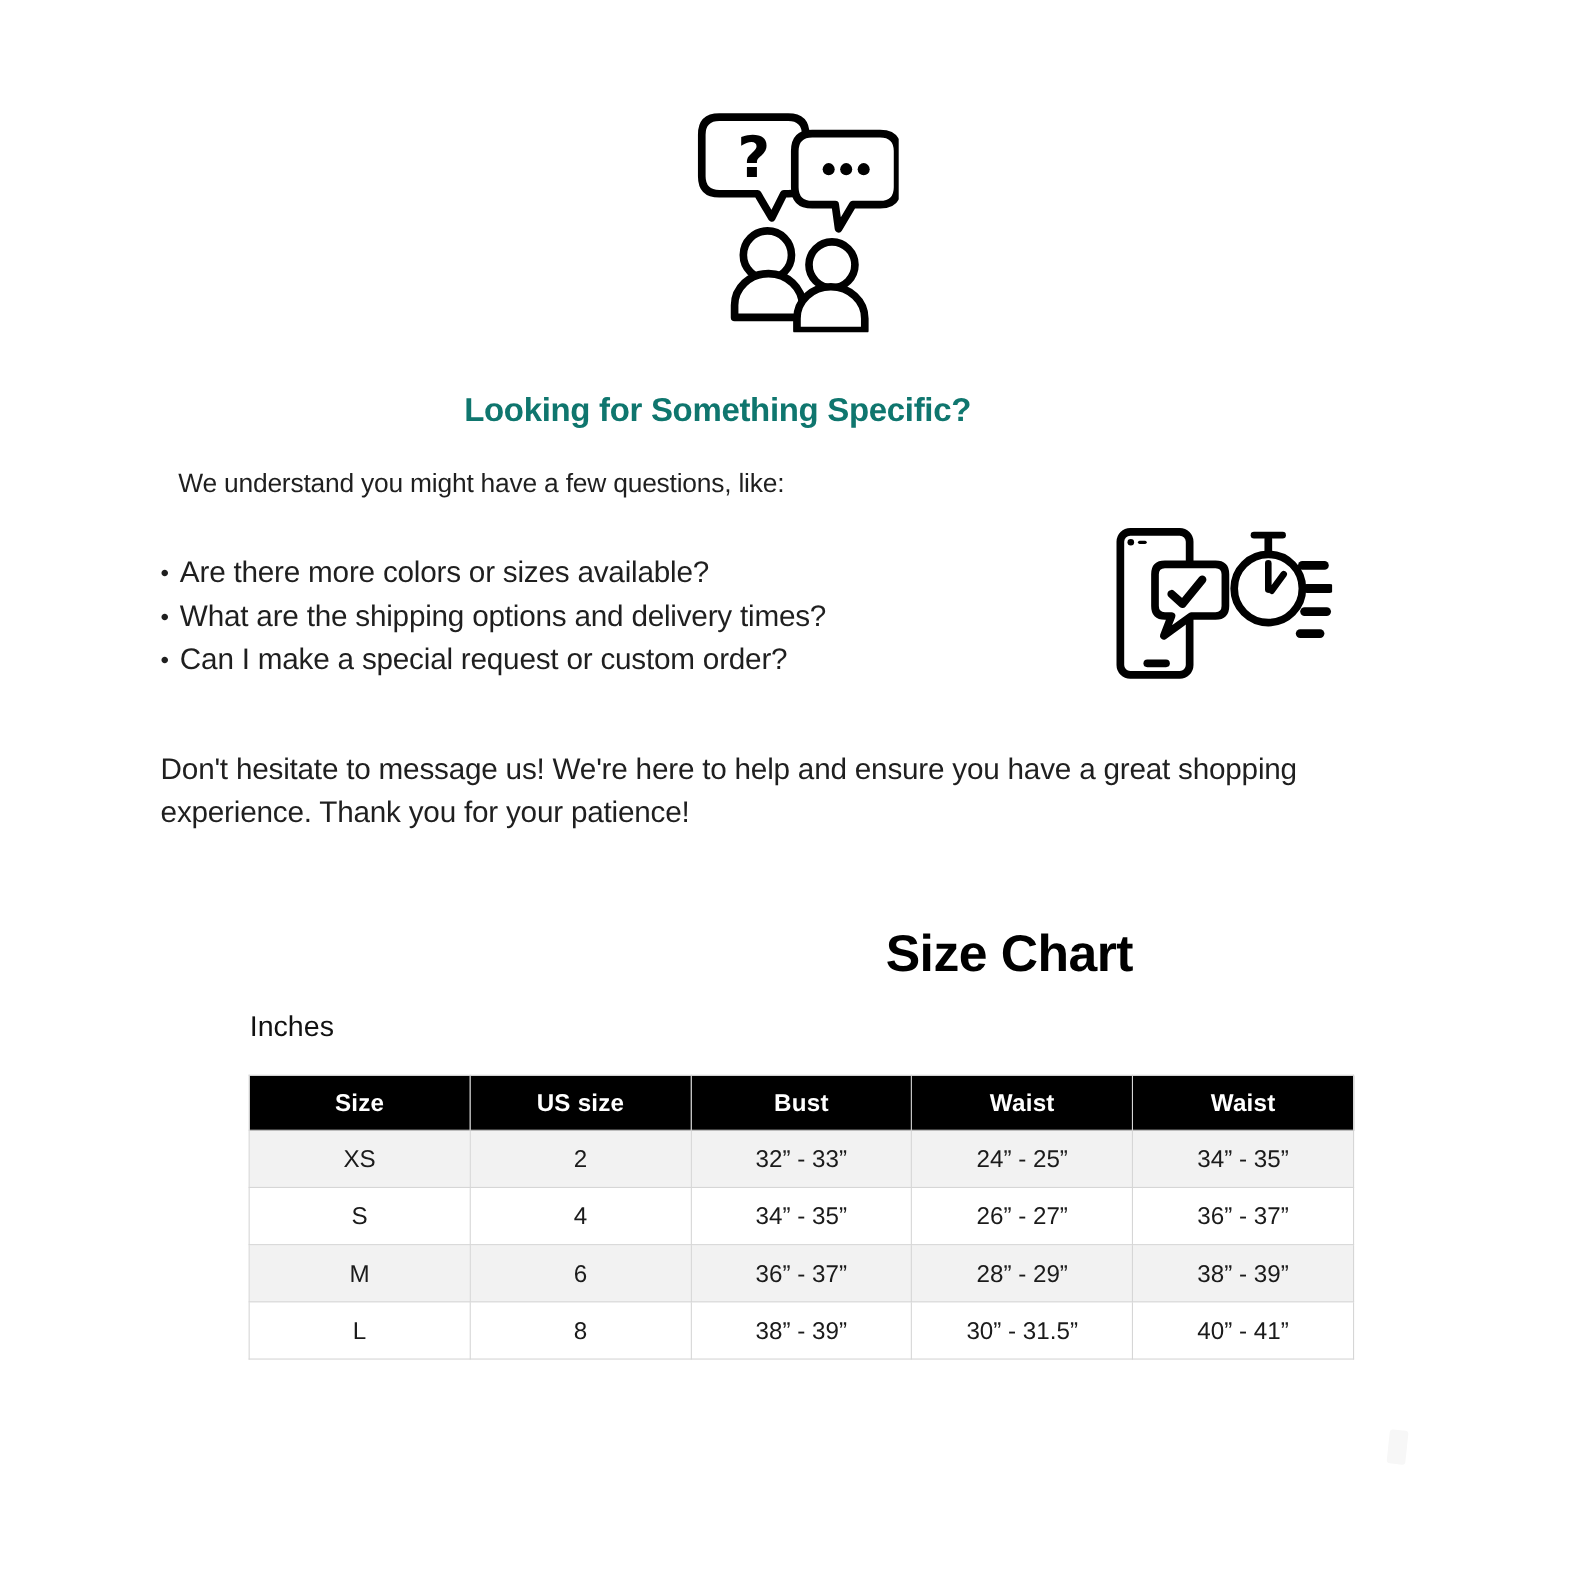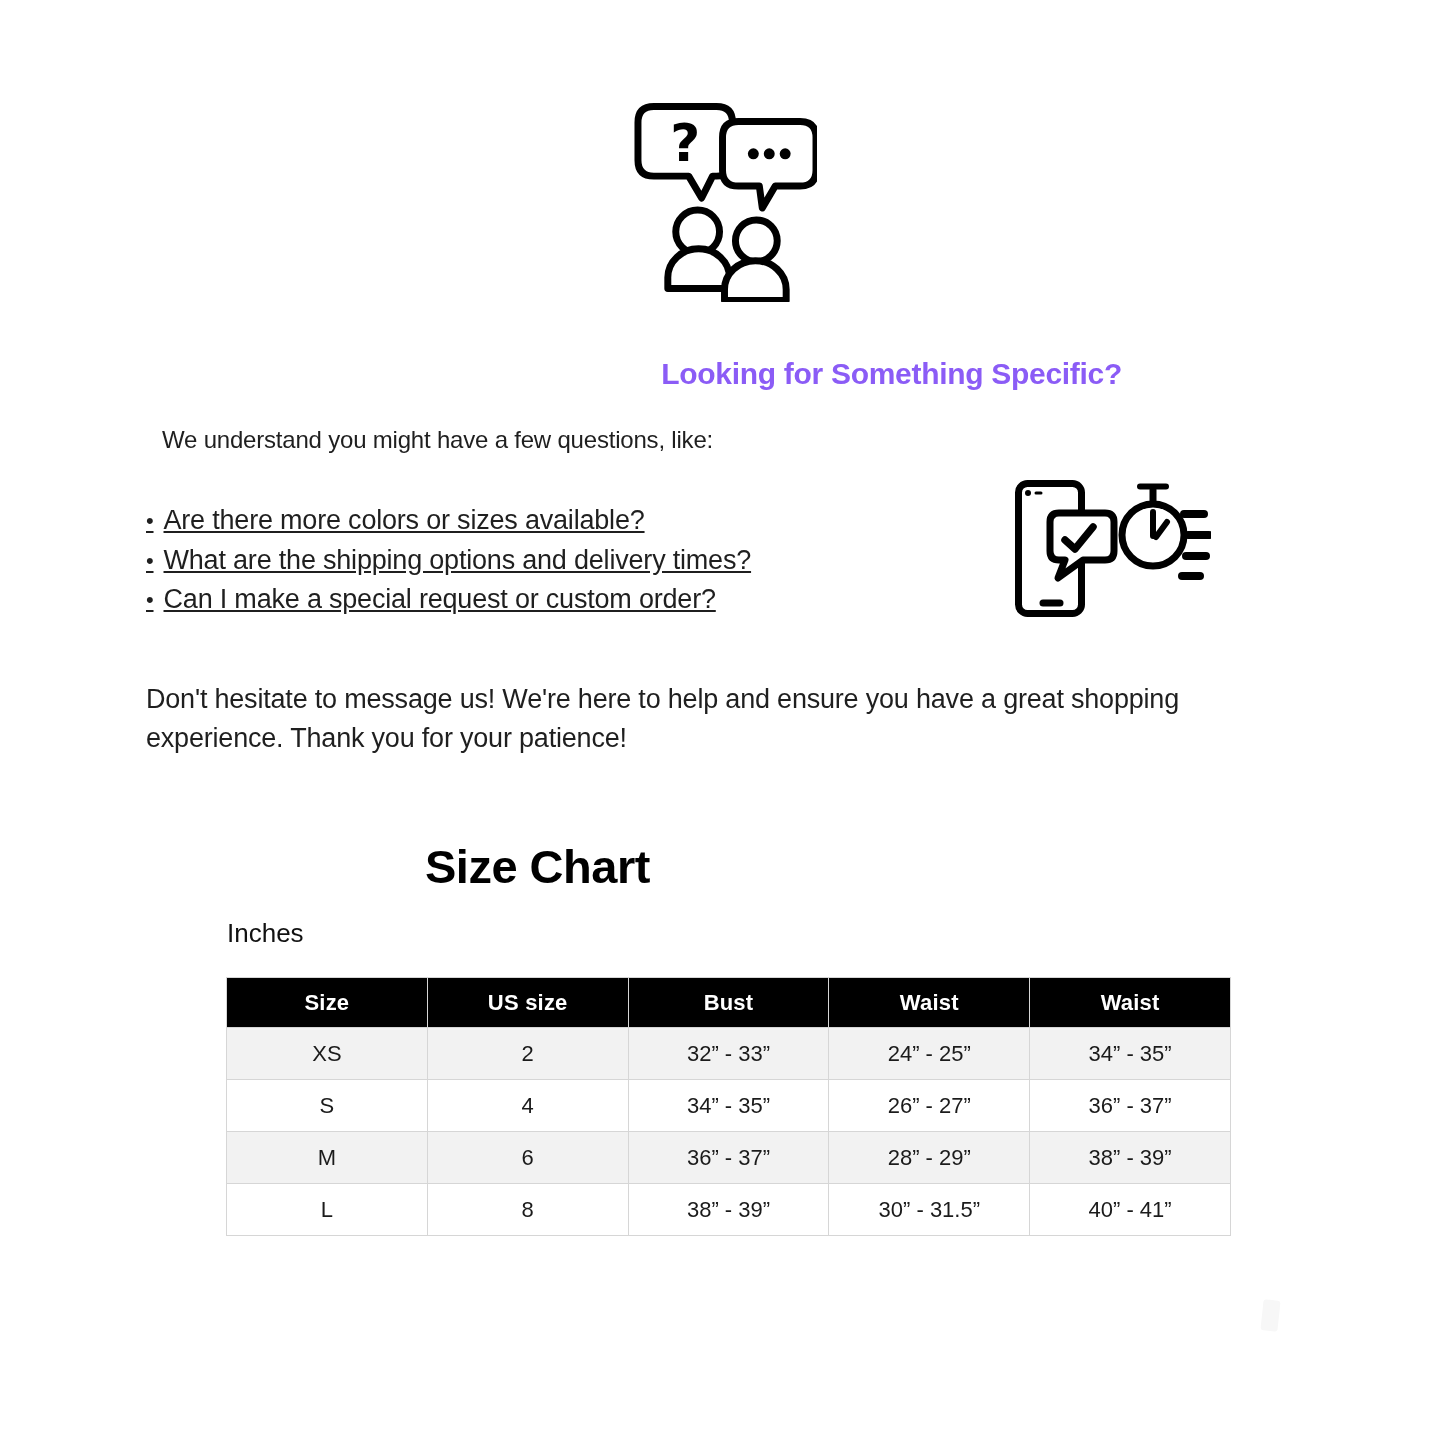--- a/index.html
+++ b/index.html
@@ -11,38 +11,38 @@
     position:relative;
     overflow:hidden;
     -webkit-font-smoothing:antialiased;
   }
   .abs { position:absolute; }
 
   
   .intro-icon { left:633px; top:102px; width:184px; height:200px; }
   .heading {
     left:422px; top:356px; width:700px;
-    text-align:right;
-    font-size:30px; font-weight:700; color:#8b5cf6;
+    text-align:left;
+    font-size:30px; font-weight:700; color:#0f766e;
     letter-spacing:-0.3px; line-height:36px;
   }
   .lead  { left:162px; top:426px; font-size:24px; letter-spacing:-0.2px; color:#1f1f1f; }
   .questions { left:146px; top:501px; font-size:27px; letter-spacing:-0.2px; color:#1f1f1f; }
-  .q-line { line-height:38.5px; white-space:nowrap;text-decoration:underline; }
+  .q-line { line-height:38.5px; white-space:nowrap; }
   .q-dot  { font-size:22px; vertical-align:1px; margin-right:10px; }
   .reply-icon { left:1013px; top:477px; width:198px; height:145px; }
   .closing {
     left:146px; top:655px; width:1150px;
     font-size:27px; letter-spacing:-0.2px; line-height:39px; color:#1f1f1f;margin-top:25px;
   }
 
   
   .chart-title {
     left:425px; top:839px; width:605px;
-    text-align:left;
+    text-align:right;
     font-size:47px; font-weight:700; color:#000;
     letter-spacing:-0.5px;
   }
   .unit-label { left:227px; top:918px; font-size:26px; color:#111; }
 
   .size-table {
     left:226px; top:977px; width:1005px;
     border-collapse:collapse;
     font-size:22px;
     table-layout:fixed;

